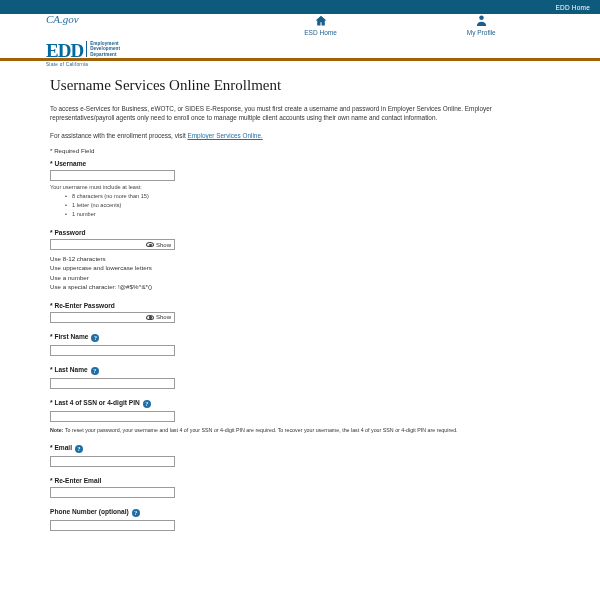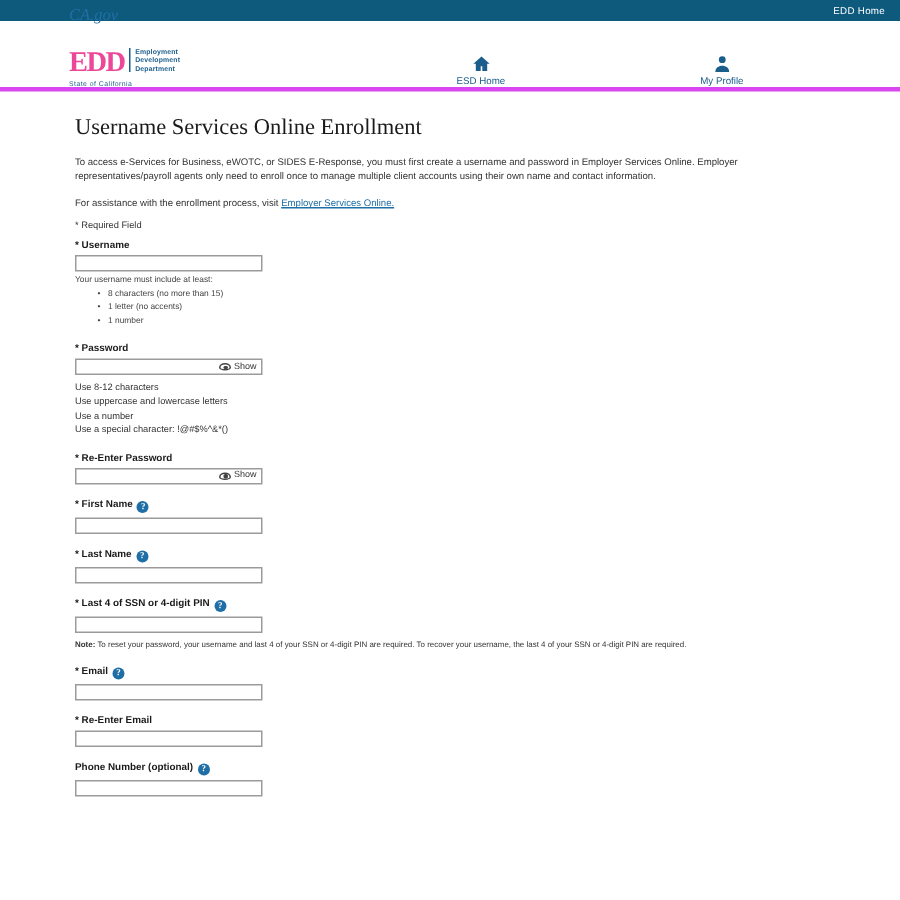--- a/index.html
+++ b/index.html
@@ -26,22 +26,22 @@
     font-size: 6.5px;
     text-decoration: none;
     letter-spacing: .2px;
   }
 
   
   .masthead {
     height: 47px;
     background: #ffffff;
     display: flex;
-    align-items: flex-end;
-    border-bottom: 3px solid #d946ef;
+    align-items: flex-start;
+    border-bottom: 3px solid #a16207;
     position: relative;
   }
   .logo-wrap {
     width: 200px;
     display: flex;
     align-items: center;
     padding-left: 46px;
   }
   .ca-gov {
     font-family: "Liberation Serif", serif;
@@ -50,21 +50,21 @@
     font-style: italic;
     line-height: 1;
     margin-bottom: 16px;
     margin-right: -4px;
   }
   .edd-logo { display: flex; align-items: flex-start; }
   .edd-word {
     font-family: "Liberation Serif", serif;
     font-weight: bold;
     font-size: 19px;
-    color: #ec4899;
+    color: #0369a1;
     letter-spacing: -1px;
     line-height: 20px;
   }
   .edd-lines {
     margin-left: 3px;
     padding-left: 3px;
     border-left: 1px solid #1b5e8c;
   }
   .edd-lines div {
     font-size: 4.6px;

